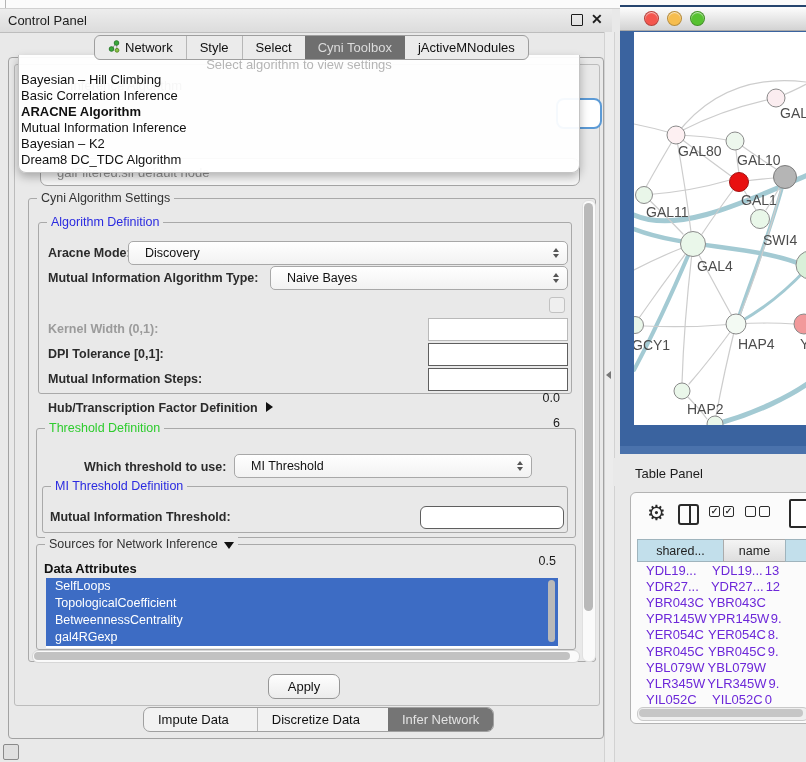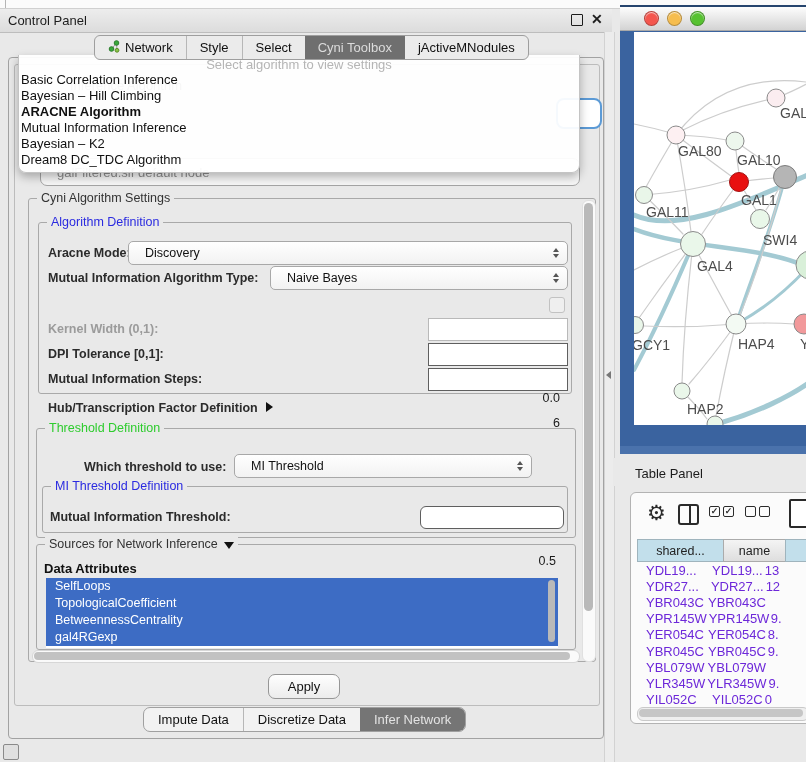--- a/index.html
+++ b/index.html
@@ -61,21 +61,21 @@
   .attr-item{height:17px;line-height:17px;background:#3d6cc4;color:#fff;font-size:12.5px;padding-left:9px;}
   .list-scroll{position:absolute;right:3px;top:2px;width:7px;height:62px;background:#b9b9b9;border-radius:4px;}
   .vscroll{left:582px;top:200px;width:12px;height:460px;background:#fafafa;border:1px solid #e0e0e0;border-radius:6px;}
   .vthumb{left:584px;top:203px;width:9px;height:408px;background:#b9b9b9;border-radius:5px;}
   .hscroll{left:32px;top:650px;width:546px;height:11px;background:#fafafa;border:1px solid #d7d7d7;border-radius:6px;z-index:2;}
   .hthumb{left:34px;top:652px;width:536px;height:8px;background:#c2c2c2;border-radius:4px;z-index:2;}
   .apply{left:268px;top:674px;width:70px;height:23px;border:1px solid #969696;border-radius:7px;
          background:linear-gradient(#fefefe,#ececec);font-size:13px;color:#111;
          display:flex;align-items:center;justify-content:center;}
   .btabbar{left:143px;top:707px;height:23px;display:flex;border:1px solid #a0a0a0;border-radius:7px;
-           background:#f2f2f2;overflow:hidden;}
+           background:#f2f2f2;overflow:hidden;gap:14px;}
   .btab{display:flex;align-items:center;padding:0 14px;font-size:13px;color:#111;white-space:nowrap;}
   .btab + .btab{border-left:1px solid #b7b7b7;}
   .btab.sel{background:#757575;color:#e3e3e3;border-left:none;}
   .mini-btn{left:3px;top:744px;width:14px;height:14px;border:1px solid #8a8a8a;border-radius:2px;background:#e0e0e0;}
   .divider{left:604px;top:32px;width:9px;height:730px;background:#ececec;border-left:1px solid #d2d2d2;border-right:1px solid #d2d2d2;}
   .div-arrow{left:606px;top:371px;width:0;height:0;border-top:4px solid transparent;border-bottom:4px solid transparent;border-right:5px solid #777;}
   
   .net-win{left:620px;top:5px;width:192px;height:447px;background:#3a639f;border-top:2px solid #26456e;}
   .net-titlebar{position:absolute;left:0;top:0;width:100%;height:24px;background:linear-gradient(#fdfdfd,#d3d3d3);
                 border-bottom:1px solid #a9a9a9;display:flex;align-items:center;gap:8px;padding-left:24px;box-sizing:border-box;}
@@ -145,22 +145,22 @@
 
   <div class="abs bg-label">Inference Algorithm</div>
   <div class="abs bg-help"></div>
   <div class="abs bg-combo">
     <span>galFiltered.sif default node</span>
   </div>
 
   <div class="abs dropdown">
     <div class="dd-prompt">Select algorithm to view settings</div>
     <div id="dd-items">
+        <div class="dd-item">Bayesian – Hill Climbing</div>
         <div class="dd-item">Basic Correlation Inference</div>
-        <div class="dd-item">Bayesian – Hill Climbing</div>
         <div class="dd-item hl">ARACNE Algorithm</div>
         <div class="dd-item">Mutual Information Inference</div>
         <div class="dd-item">Bayesian – K2</div>
         <div class="dd-item">Dream8 DC_TDC Algorithm</div>
       </div>
   </div>
 
   <div class="grp" style="left:28px;top:198px;width:566px;height:462px;">
     <span class="legend lg-black">Cyni Algorithm Settings</span>
   </div>

